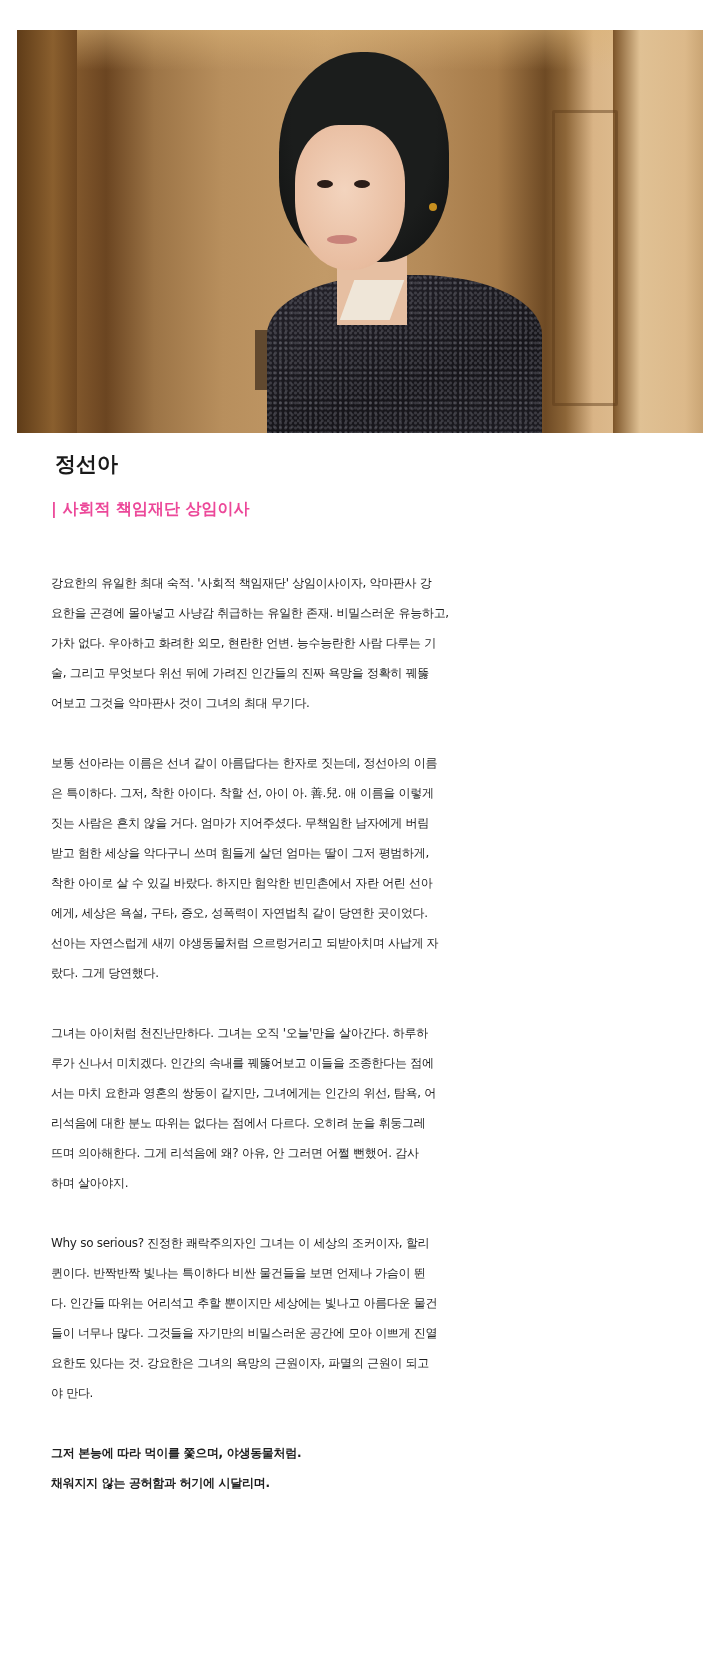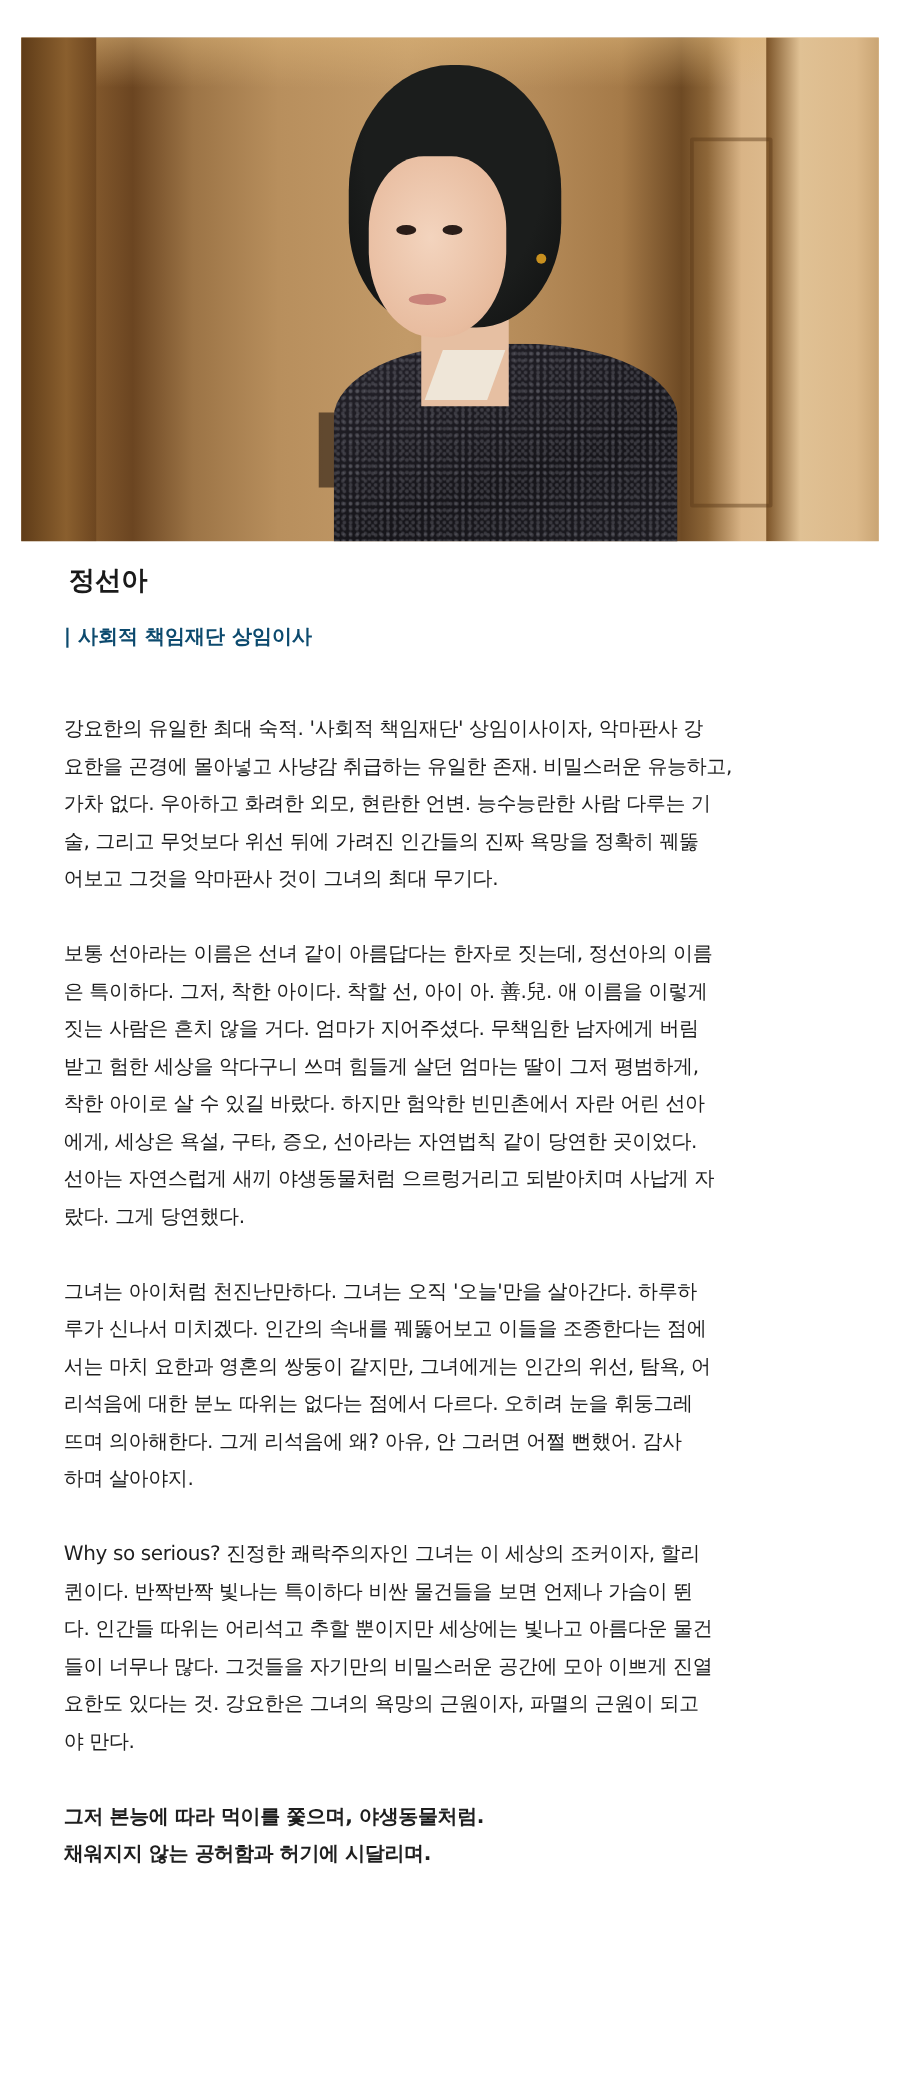--- a/index.html
+++ b/index.html
@@ -99,28 +99,28 @@
       left: 0;
       letter-spacing: 0px;
       color: #1a1a1a;
     }
     .role {
       position: absolute;
       top: 49px;
       left: -4px;
       font-size: 16px;
       font-weight: bold;
-      color: #0c4a6e;
+      color: #ec4899;
     }
     .body-text {
       position: absolute;
       top: 118px;
       left: -4px;
       width: 620px;
-      font-size: 16px;
+      font-size: 12px;
       line-height: 30px;
       color: #1e1e1e;
       letter-spacing: -0.3px;
     }
     .body-text p {
       margin: 0 0 30px 0;
     }
     .body-text .line {
       display: block;
       white-space: nowrap;
@@ -161,21 +161,21 @@
       <span class="line">가차 없다. 우아하고 화려한 외모, 현란한 언변. 능수능란한 사람 다루는 기</span>
       <span class="line">술, 그리고 무엇보다 위선 뒤에 가려진 인간들의 진짜 욕망을 정확히 꿰뚫</span>
       <span class="line">어보고 그것을 악마판사 것이 그녀의 최대 무기다.</span>
     </p>
     <p>
       <span class="line">보통 선아라는 이름은 선녀 같이 아름답다는 한자로 짓는데, 정선아의 이름</span>
       <span class="line">은 특이하다. 그저, 착한 아이다. 착할 선, 아이 아. 善.兒. 애 이름을 이렇게</span>
       <span class="line">짓는 사람은 흔치 않을 거다. 엄마가 지어주셨다. 무책임한 남자에게 버림</span>
       <span class="line">받고 험한 세상을 악다구니 쓰며 힘들게 살던 엄마는 딸이 그저 평범하게,</span>
       <span class="line">착한 아이로 살 수 있길 바랐다. 하지만 험악한 빈민촌에서 자란 어린 선아</span>
-      <span class="line">에게, 세상은 욕설, 구타, 증오, 선아라는 자연법칙 같이 당연한 곳이었다.</span>
+      <span class="line">에게, 세상은 욕설, 구타, 증오, 성폭력이 자연법칙 같이 당연한 곳이었다.</span>
       <span class="line">선아는 자연스럽게 새끼 야생동물처럼 으르렁거리고 되받아치며 사납게 자</span>
       <span class="line">랐다. 그게 당연했다.</span>
     </p>
     <p>
       <span class="line">그녀는 아이처럼 천진난만하다. 그녀는 오직 '오늘'만을 살아간다. 하루하</span>
       <span class="line">루가 신나서 미치겠다. 인간의 속내를 꿰뚫어보고 이들을 조종한다는 점에</span>
       <span class="line">서는 마치 요한과 영혼의 쌍둥이 같지만, 그녀에게는 인간의 위선, 탐욕, 어</span>
       <span class="line">리석음에 대한 분노 따위는 없다는 점에서 다르다. 오히려 눈을 휘둥그레</span>
       <span class="line">뜨며 의아해한다. 그게 리석음에 왜? 아유, 안 그러면 어쩔 뻔했어. 감사</span>
       <span class="line">하며 살아야지.</span>

